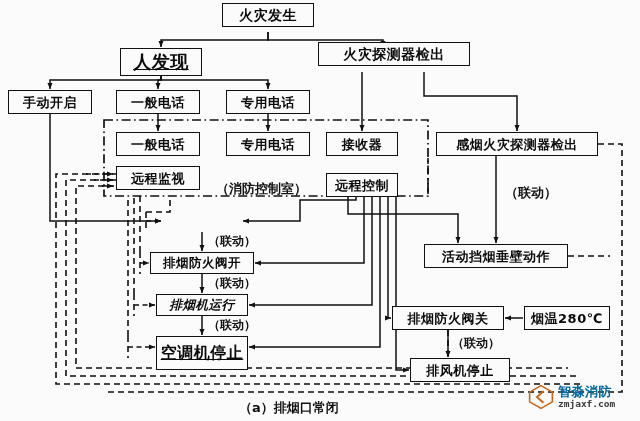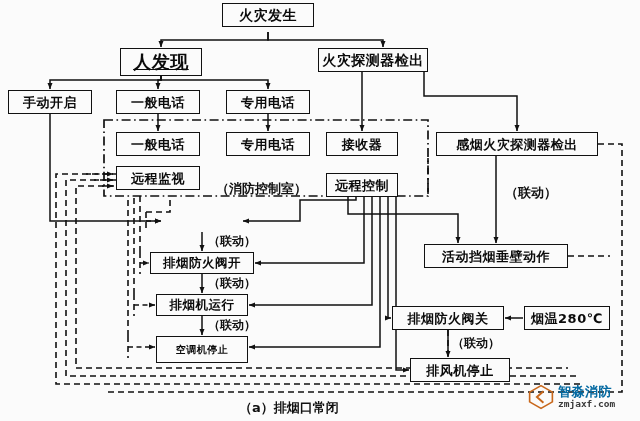--- a/index.html
+++ b/index.html
@@ -132,21 +132,21 @@
       <path d="M448,330 L448,372"></path>
     </g>
   </svg>
 
   <div class="node" style="left: 222px; top: 3px; width: 92px; height: 24px; font-size: 14px;">
       <span>火灾发生</span>
     </div>
   <div class="node" style="left: 120px; top: 48px; width: 82px; height: 28px; font-size: 18px; text-decoration: underline;">
       <span>人发现</span>
     </div>
-  <div class="node" style="left: 318px; top: 48px; width: 110px; height: 24px; font-size: 14px;">
+  <div class="node" style="left: 318px; top: 42px; width: 152px; height: 24px; font-size: 14px;">
       <span>火灾探测器检出</span>
     </div>
   <div class="node" style="left: 8px; top: 90px; width: 84px; height: 24px; font-size: 13px;">
       <span>手动开启</span>
     </div>
   <div class="node" style="left: 116px; top: 90px; width: 84px; height: 24px; font-size: 13px;">
       <span>一般电话</span>
     </div>
   <div class="node" style="left: 226px; top: 90px; width: 84px; height: 24px; font-size: 13px;">
       <span>专用电话</span>
@@ -165,24 +165,24 @@
     </div>
   <div class="node" style="left: 326px; top: 166px; width: 72px; height: 24px; font-size: 13px; margin-top: 7px;">
       <span>远程控制</span>
     </div>
   <div class="node" style="left: 436px; top: 132px; width: 162px; height: 24px; font-size: 13px;">
       <span>感烟火灾探测器检出</span>
     </div>
   <div class="node" style="left: 150px; top: 252px; width: 104px; height: 22px; font-size: 12.5px;">
       <span>排烟防火阀开</span>
     </div>
-  <div class="node" style="left: 156px; top: 294px; width: 92px; height: 22px; font-size: 12.5px;">
+  <div class="node" style="left: 156px; top: 294px; width: 92px; height: 22px; font-size: 12.5px; font-style: italic;">
       <span>排烟机运行</span>
     </div>
-  <div class="node" style="left: 156px; top: 336px; width: 92px; height: 27px; font-size: 10px;">
+  <div class="node" style="left: 156px; top: 336px; width: 92px; height: 34px; font-size: 16px; text-decoration: underline;">
       <span>空调机停止</span>
     </div>
   <div class="node" style="left: 424px; top: 244px; width: 144px; height: 24px; font-size: 13px;">
       <span>活动挡烟垂壁动作</span>
     </div>
   <div class="node" style="left: 392px; top: 306px; width: 112px; height: 24px; font-size: 13px;">
       <span>排烟防火阀关</span>
     </div>
   <div class="node" style="left: 524px; top: 306px; width: 86px; height: 24px; font-size: 13px;">
       <span>烟温280℃</span>

